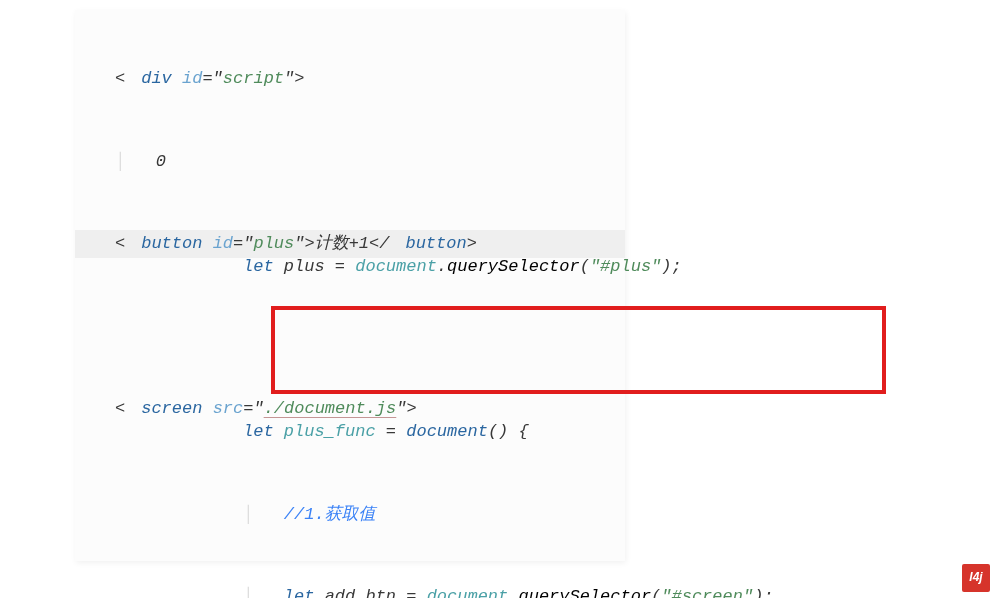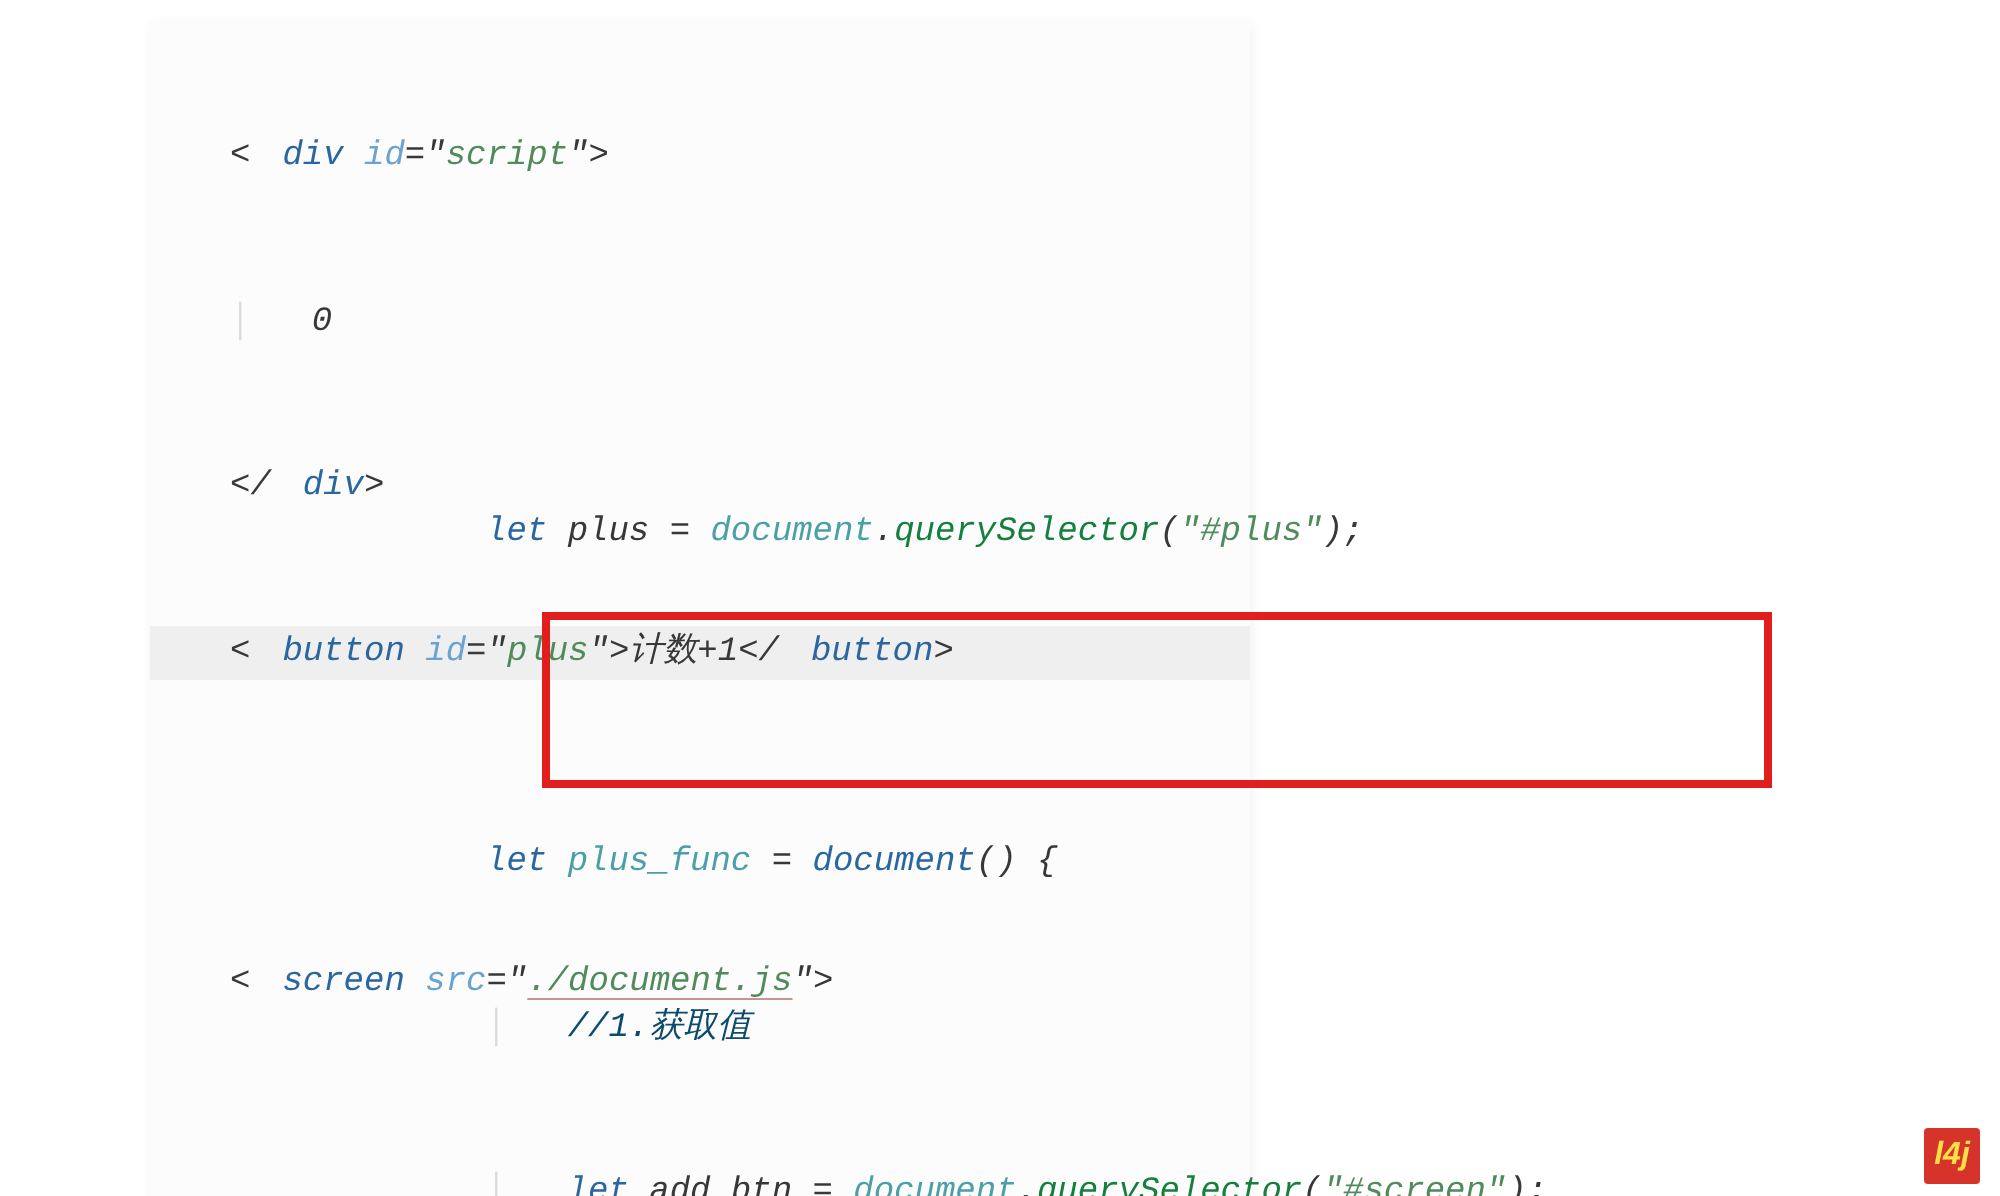--- a/index.html
+++ b/index.html
@@ -32,22 +32,22 @@
   .row { padding: 0 40px 0 40px; position: relative; }
   .row-b2 { padding: 0 0 0 0; position: relative; }
   .hl-line { background: #efefef; }
   .punct  { color: #383838; font-style: italic; }
   .tag    { color: #2a66a0; font-style: italic; margin-left: 16px; }
   .attr   { color: #6aa3cf; font-style: italic; text-align: right; }
   .str    { color: #4f8b5b; font-style: italic; }
   .txt    { color: #383838; font-style: italic; }
   .kw     { color: #2a66a0; font-style: italic; }
   .ident  { color: #4aa0a6; font-style: italic; }
-  .func   { color: #15803d; font-style: italic; }
-  .cmt    { color: #0c4a6e; }
+  .func   { color: #000000; font-style: italic; }
+  .cmt    { color: #3b82f6; }
   .linkish {
     text-decoration: underline;
     text-decoration-color: rgba(160,80,80,0.6);
     text-underline-offset: 4px;
   }
   .guide {
     color: #dcdcdc;
     font-style: normal;
   }
   .red-box {
@@ -61,38 +61,37 @@
     bottom: 6px;
     width: 28px;
     height: 28px;
     background: #d6342b;
     display: flex;
     align-items: center;
     justify-content: center;
     border-radius: 2px;
   }
   .watermark span {
-    color: #fde047;
+    color: #ffffff;
     font-family: sans-serif;
     font-style: italic;
     font-weight: 700;
-    font-size: 16px;
+    font-size: 12px;
     text-align: right;
   }
   .shadow {
     box-shadow: 1px 2px 6px rgba(0,0,0,0.06);
   }
 </style>
 </head>
 <body>
 
 <div class="code-block-1 shadow">
   <div class="row"><span class="punct">&lt;</span><span class="tag">div</span><span class="punct"> </span><span class="attr">id</span><span class="punct">="</span><span class="str">script</span><span class="punct">"&gt;</span></div>
   <div class="row"><span class="guide">│   </span><span class="txt">0</span></div>
-  <div class="row"><span class="punct">&lt;/</span><span class="tag">div</span><span class="punct">&gt;</span></div>
   <div class="row hl-line"><span class="punct">&lt;</span><span class="tag">button</span><span class="punct"> </span><span class="attr">id</span><span class="punct">="</span><span class="str">plus</span><span class="punct">"&gt;</span><span class="txt">计数+1</span><span class="punct">&lt;/</span><span class="tag">button</span><span class="punct">&gt;</span></div>
   <div class="row"><span class="txt"></span>&nbsp;</div>
   <div class="row"><span class="punct">&lt;</span><span class="tag">screen</span><span class="punct"> </span><span class="attr">src</span><span class="punct">="</span><span class="str linkish">./document.js</span><span class="punct">"&gt;</span></div>
   <div class="row"><span class="txt"></span>&nbsp;</div>
   
 </div>
 
 <div class="code-block-2">
   <div class="row-b2"><span class="kw">let</span><span class="txt"> </span><span class="txt">plus</span><span class="txt"> = </span><span class="ident">document</span><span class="txt">.</span><span class="func">querySelector</span><span class="txt">(</span><span class="str">"#plus"</span><span class="txt">);</span></div>
   <div class="row-b2">&nbsp;</div>

